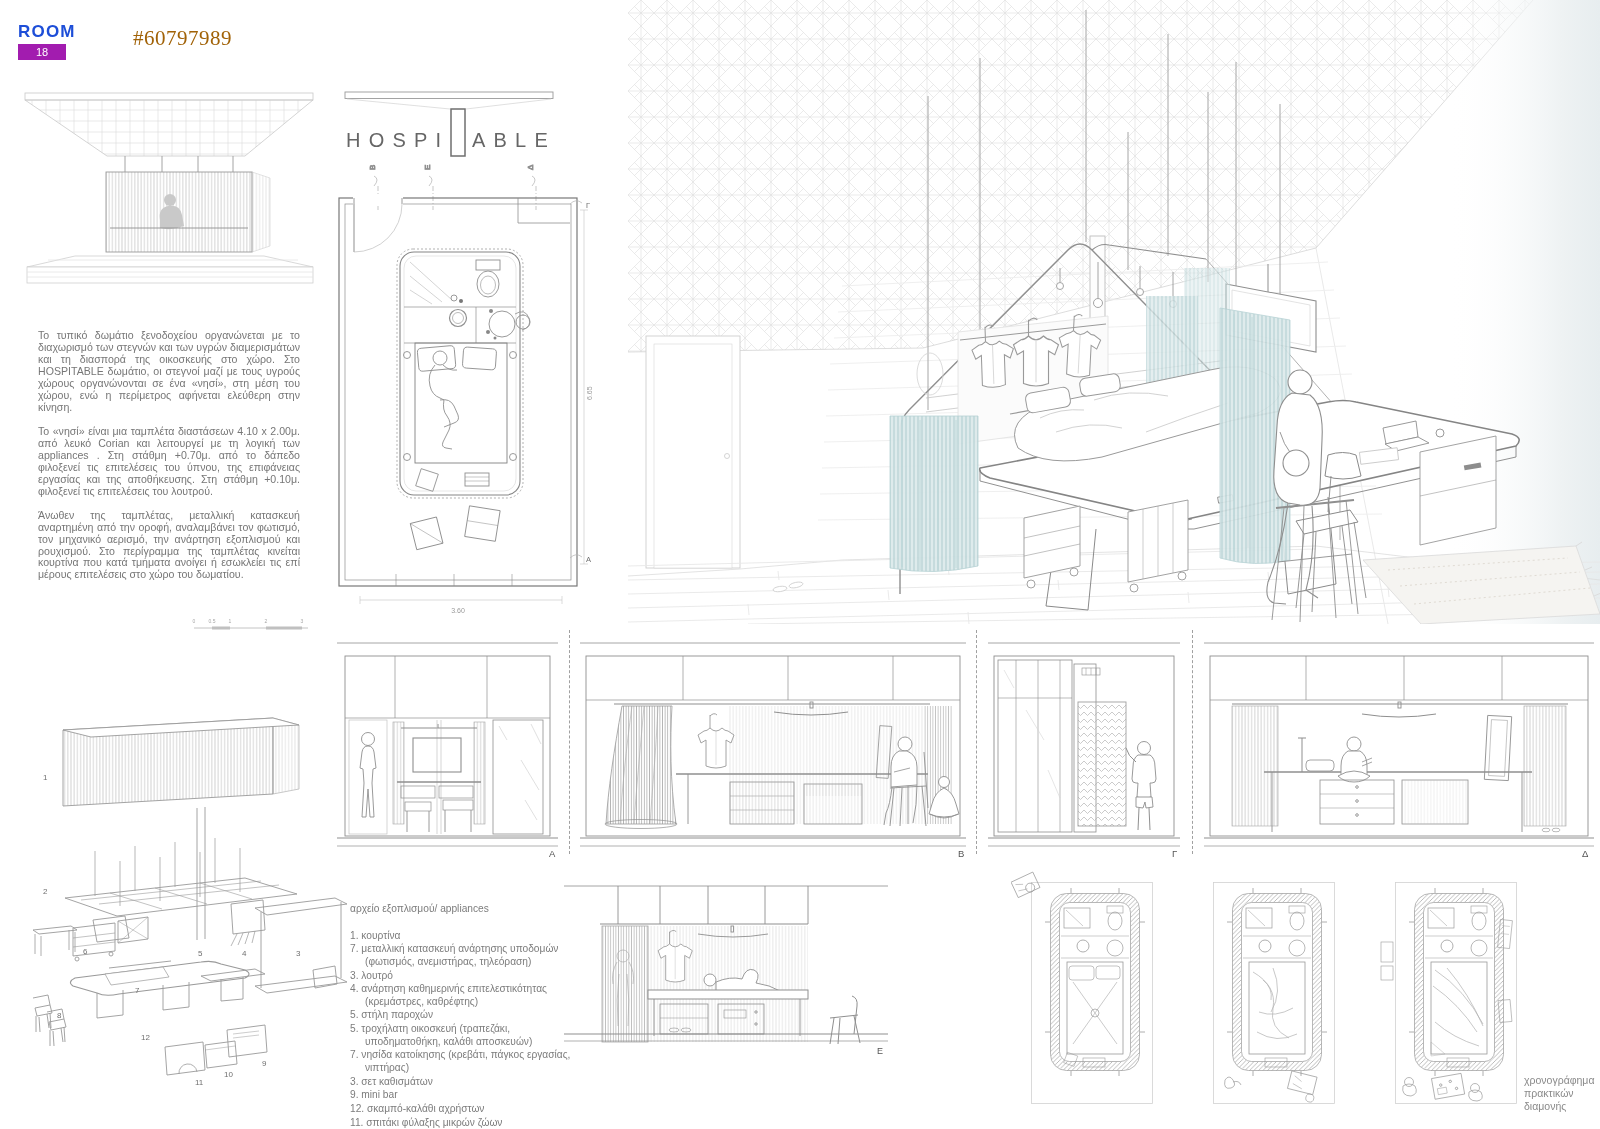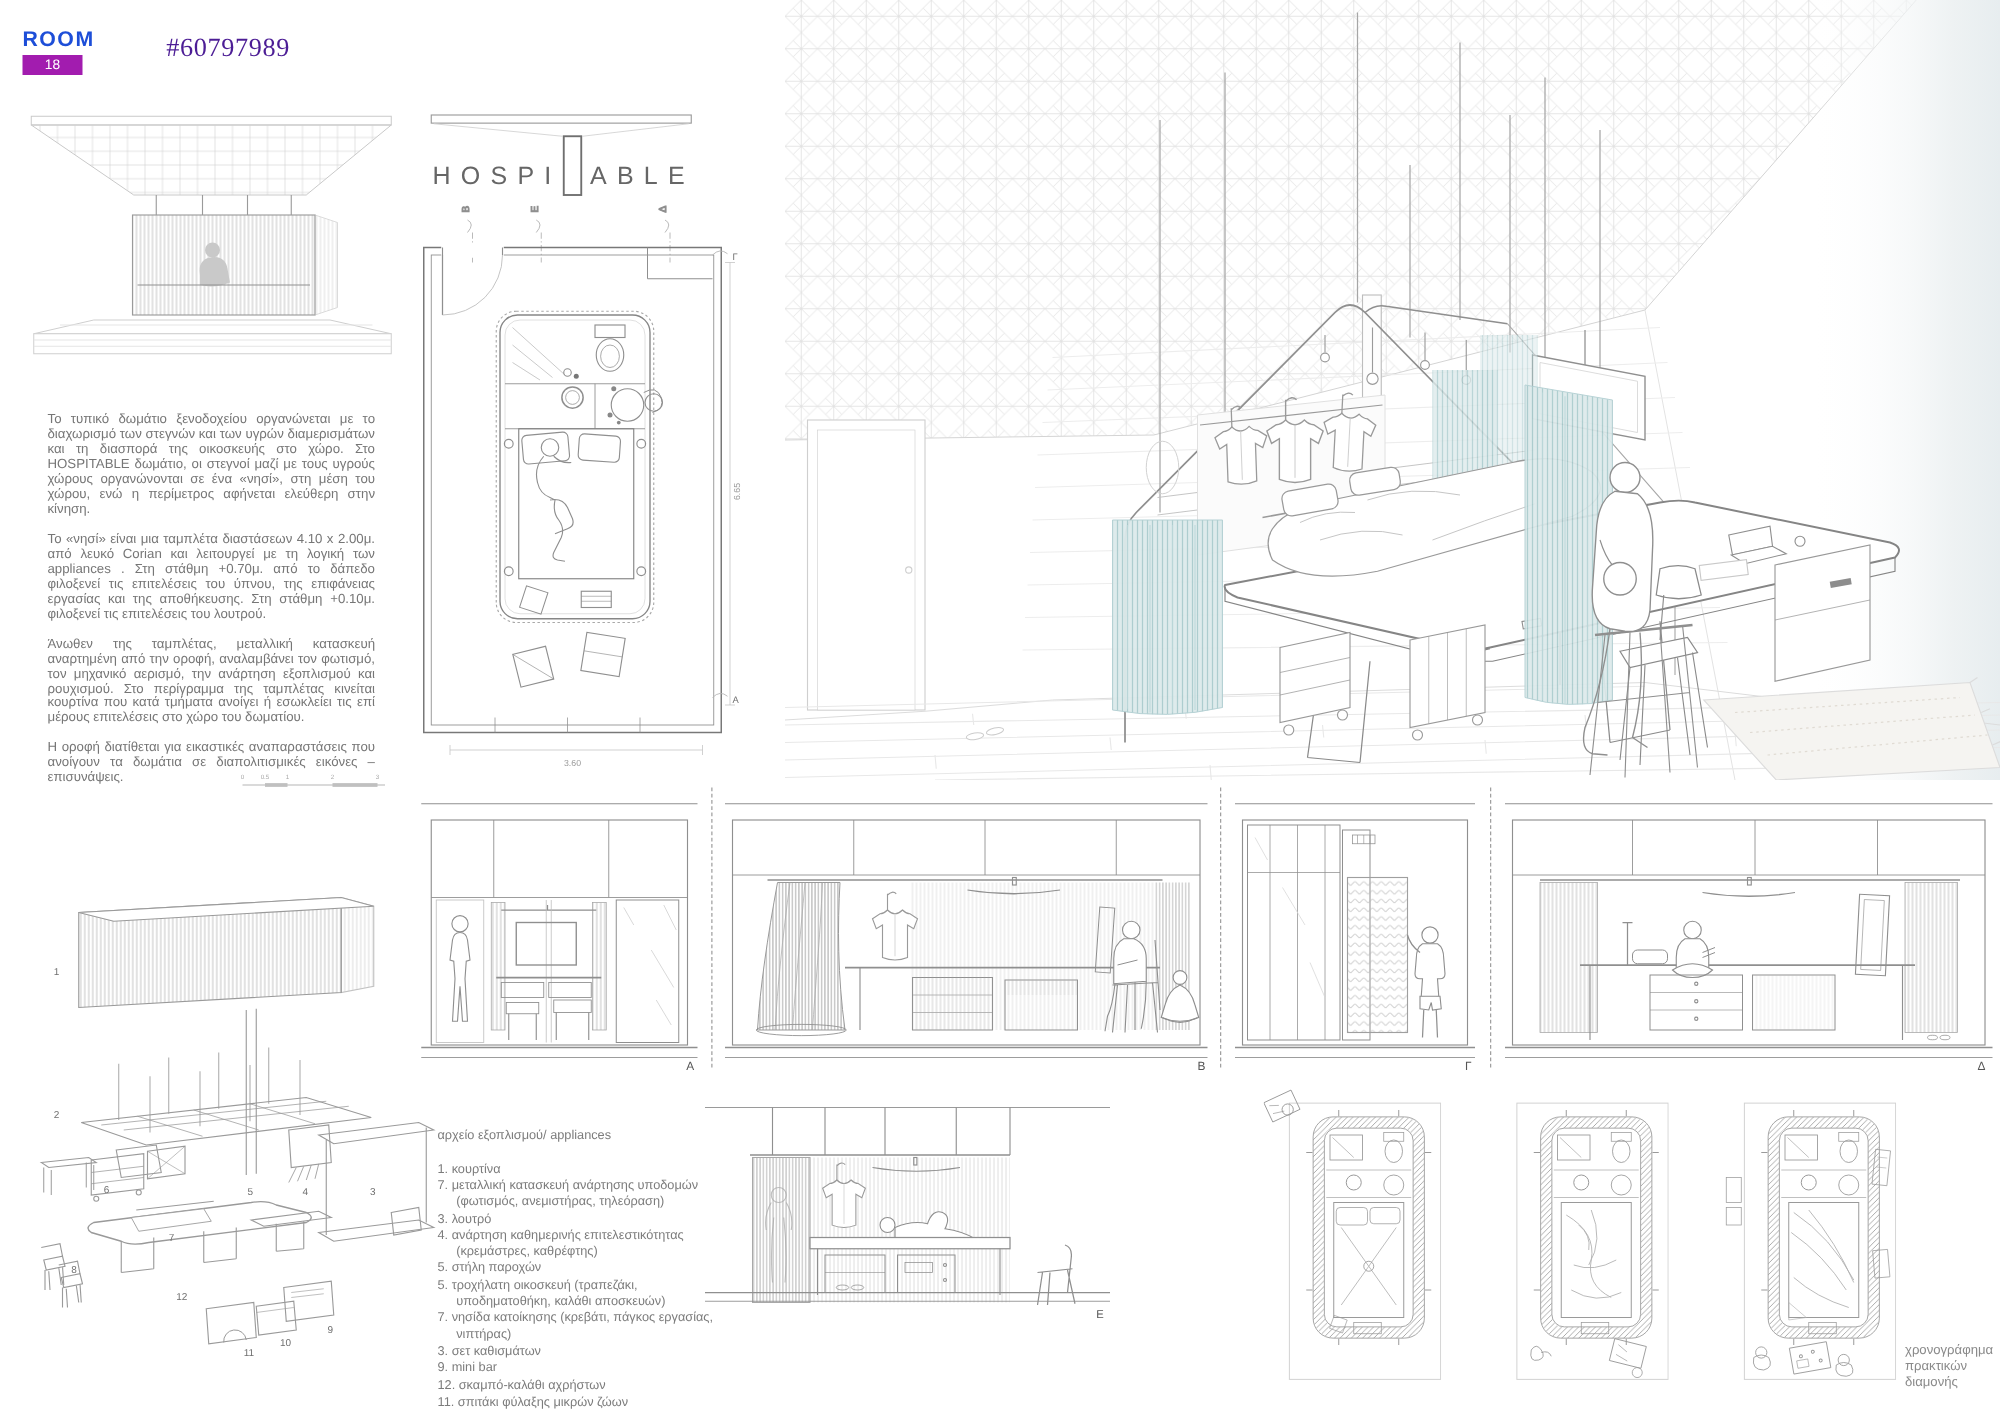--- a/index.html
+++ b/index.html
@@ -3,21 +3,21 @@
 <meta charset="utf-8">
 <style>
   html,body{margin:0;padding:0;background:#fff}
   .board{position:relative;width:1600px;height:1129px;background:#fff;overflow:hidden;
          font-family:"Liberation Sans",sans-serif}
   .abs{position:absolute}
   .badge{left:18px;top:22px}
   .badge .lbl{font-size:17px;font-weight:bold;letter-spacing:1.2px;color:#1d4ed8}
   .badge .num{margin-top:2px;width:48px;height:16px;background:#a21caf;color:#fff;
               font-size:11px;display:flex;align-items:center;justify-content:center}
-  .entry{left:133px;top:26px;font-family:"Liberation Serif",serif;font-size:21px;color:#4c1d95;letter-spacing:.5px}
+  .entry{left:133px;top:26px;font-family:"Liberation Serif",serif;font-size:21px;color:#a16207;letter-spacing:.5px}
   .paras{left:22px;top:330px;width:294px;font-size:10.6px;line-height:1.13;color:#767676;text-align:justify}
   .paras p{margin:0 16px 12px}
   .appl{left:350px;top:903px;width:228px;color:#7c7c7c;font-size:10.2px;line-height:1.24}
   .appl .hd{margin-bottom:14px}
   .ap{padding-left:15px;text-indent:-15px;margin-bottom:1px}
   .elv{font-size:9.5px;color:#555}
   .sep{border-left:1px dashed #a0a0a0;height:224px;top:630px;width:0}
   .cap{left:1524px;top:1074px;width:80px;font-size:10.5px;line-height:1.25;color:#8a8a8a}
   svg{display:block}
   svg text{font-family:"Liberation Sans",sans-serif}
@@ -98,21 +98,20 @@
     <line x1="220" y1="9" x2="135" y2="19" stroke="#d2d2d2" stroke-width="0.7"></line>
     <rect x="120" y="19" width="14" height="47" fill="#fff" stroke="#6f6f6f" stroke-width="1.5"></rect>
     <text x="15" y="57" font-size="20" letter-spacing="8.2" fill="#666">HOSPI</text>
     <text x="141" y="57" font-size="20" letter-spacing="8.2" fill="#666">ABLE</text>
   </svg>
 
   <div class="abs paras">
     <p>Το τυπικό δωμάτιο ξενοδοχείου οργανώνεται με το διαχωρισμό των στεγνών και των υγρών διαμερισμάτων και τη διασπορά της οικοσκευής στο χώρο. Στο HOSPITABLE δωμάτιο, οι στεγνοί μαζί με τους υγρούς χώρους οργανώνονται σε ένα «νησί», στη μέση του χώρου, ενώ η περίμετρος αφήνεται ελεύθερη στην κίνηση.</p>
     <p>Το «νησί» είναι μια ταμπλέτα διαστάσεων 4.10 x 2.00μ. από λευκό Corian και λειτουργεί με τη λογική των appliances . Στη στάθμη +0.70μ. από το δάπεδο φιλοξενεί τις επιτελέσεις του ύπνου, της επιφάνειας εργασίας και της αποθήκευσης. Στη στάθμη +0.10μ. φιλοξενεί τις επιτελέσεις του λουτρού.</p>
     <p>Άνωθεν της ταμπλέτας, μεταλλική κατασκευή αναρτημένη από την οροφή, αναλαμβάνει τον φωτισμό, τον μηχανικό αερισμό, την ανάρτηση εξοπλισμού και ρουχισμού. Στο περίγραμμα της ταμπλέτας κινείται κουρτίνα που κατά τμήματα ανοίγει ή εσωκλείει τις επί μέρους επιτελέσεις στο χώρο του δωματίου.</p>
-    <p>Η οροφή διατίθεται για εικαστικές αναπαραστάσεις που ανοίγουν τα δωμάτια σε διαπολιτισμικές εικόνες – επισυνάψεις.</p>
   </div>
 
   <svg class="abs" style="left:190px;top:616px" width="135" height="20" viewBox="0 0 135 20">
     <line x1="4" y1="12" x2="118" y2="12" stroke="#b5b5b5" stroke-width="0.8"></line>
     <rect x="22" y="10.5" width="18" height="3" fill="#c0c0c0"></rect>
     <rect x="76" y="10.5" width="36" height="3" fill="#c0c0c0"></rect>
     <g font-size="5" fill="#a8a8a8" text-anchor="middle">
       <text x="4" y="7">0</text>
       <text x="22" y="7">0.5</text>
       <text x="40" y="7">1</text>

